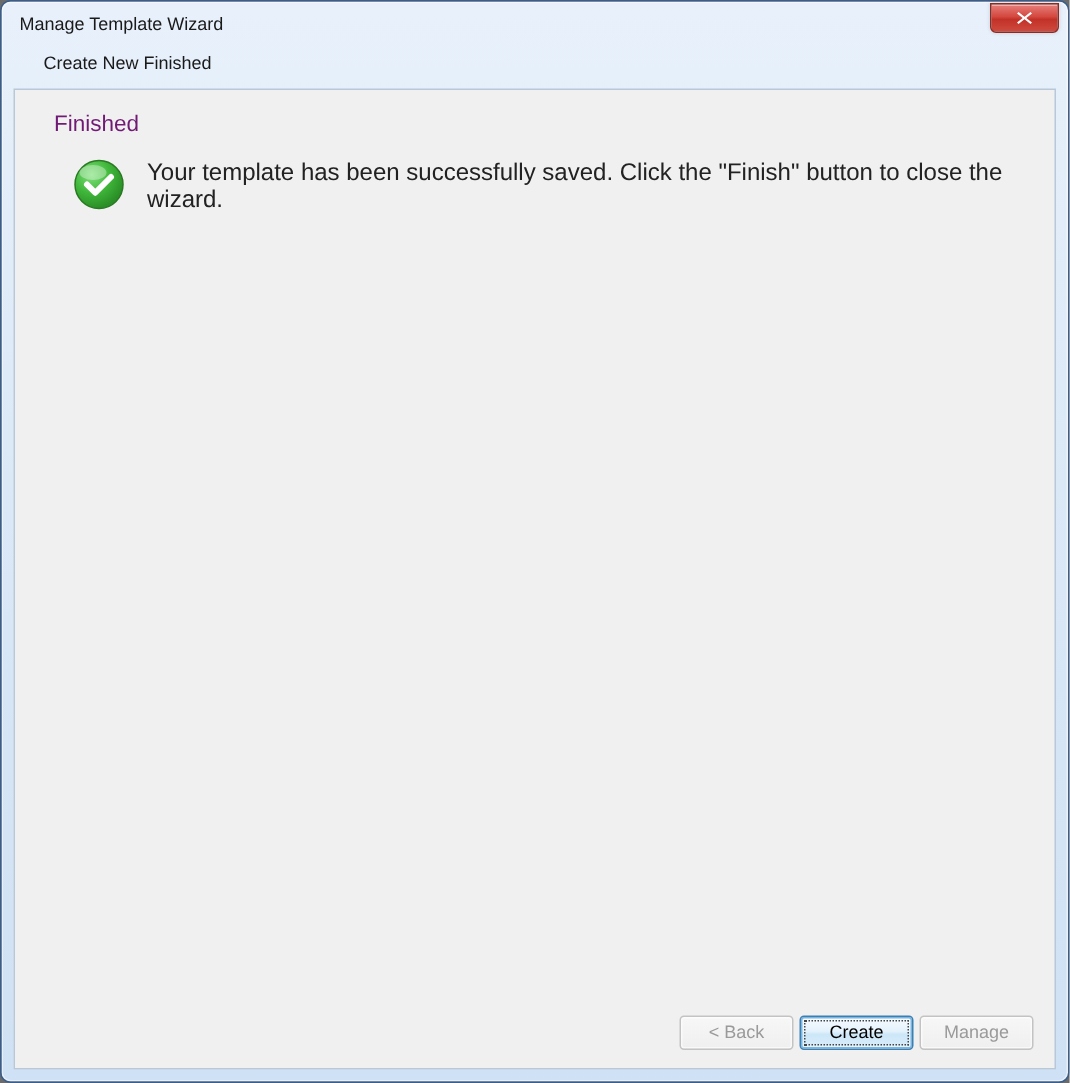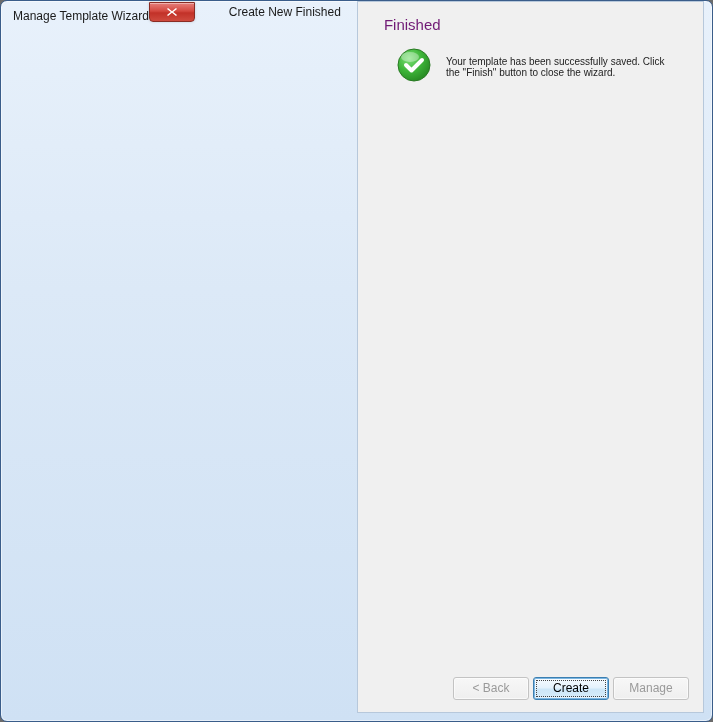--- a/index.html
+++ b/index.html
@@ -13,20 +13,21 @@
     overflow: hidden;
   }
   .window {
     width: 713px;
     height: 722px;
     background: linear-gradient(180deg, #e8f1fb 0%, #dce9f7 40%, #cfe1f4 100%);
     border: 1px solid #3a5d8a;
     border-radius: 7px;
     box-shadow: inset 0 0 0 1px rgba(255,255,255,0.5);
     display: flex;
+    flex-direction: column;
     position: relative;
     justify-content: center;
   }
   .titlebar {
     height: 30px;
     display: flex;
     align-items: center;
     padding: 0 6px 0 12px;
     position: relative;
   }
@@ -74,21 +75,21 @@
   }
   .row {
     display: flex;
     align-items: center;
     gap: 14px;
     padding-left: 12px;
     padding-top: 4px;
   }
   .msg {
     color: #222;
-    font-size: 10px;
+    font-size: 16px;
   }
   .icon-success { flex-shrink: 0; }
   .footer {
     height: 48px;
     display: flex;
     align-items: center;
     justify-content: flex-end;
     gap: 4px;
     padding: 0 14px;
   }

